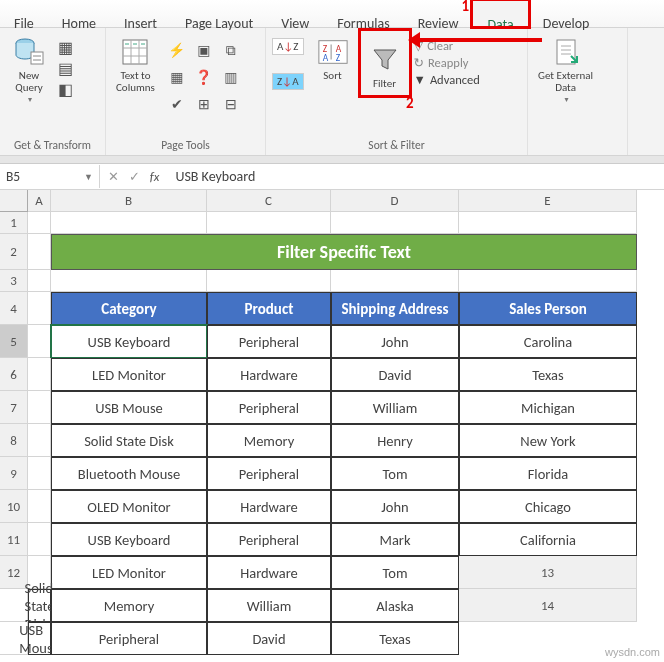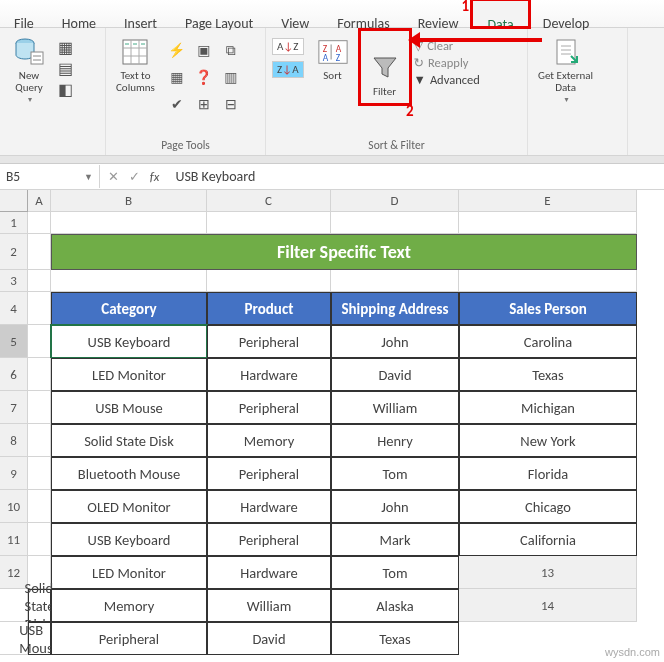--- a/index.html
+++ b/index.html
@@ -17,21 +17,21 @@
   .group-label { text-align: center; font-size: 11.5px; color: #666; padding: 2px 0 3px; }
   .group-body { flex: 1; display: flex; align-items: flex-start; gap: 6px; }
   .bigbtn { display: flex; flex-direction: column; align-items: center; justify-content: flex-start; min-width: 46px; padding: 4px 4px 0; cursor: pointer; }
   .bigbtn .ic { width: 32px; height: 32px; display: flex; align-items: center; justify-content: center; font-size: 26px; }
   .bigbtn .lbl { font-size: 11px; text-align: center; line-height: 1.1; margin-top: 2px; }
   .mini-grid { display: grid; grid-template-columns: repeat(3, 24px); grid-auto-rows: 24px; gap: 3px; }
   .mini-grid .mi { display:flex; align-items:center; justify-content:center; font-size:14px; color:#555; cursor:pointer; }
   .vstack { display: flex; flex-direction: column; gap: 2px; }
   .vstack .row { display:flex; align-items:center; gap:4px; font-size:12.5px; color:#888; cursor:pointer; }
   .vstack .row.enabled { color:#444; }
-  .filter-hi { outline: 3px solid #e60000; outline-offset: 1px; position: relative; padding: 20px 6px 4px; }
+  .filter-hi { outline: 3px solid #e60000; outline-offset: 1px; position: relative; padding: 12px 6px 4px; }
   .callout2-wrap { position:absolute; right: -6px; bottom: -18px; color:#e60000; font-weight:bold; font-size:15px; }
   .red-arrow { position:absolute; top:38px; left:410px; width:132px; height:4px; background:#e60000; z-index:5; }
   .red-arrow::before { content:''; position:absolute; left:-10px; top:-6px; border:8px solid transparent; border-right:12px solid #e60000; }
 
   
   .fbar { display:flex; align-items:center; border-bottom:1px solid #d4d4d4; height:26px; background:#fff; }
   .namebox { width:100px; border-right:1px solid #d4d4d4; padding:3px 6px; display:flex; align-items:center; justify-content:space-between; font-size:13.5px; }
   .namebox .dd { font-size:9px; color:#777; }
   .fx-icons { display:flex; align-items:center; gap:10px; padding:0 8px; }
   .fx-icons span { color:#999; font-size:13px; cursor:pointer; }
@@ -93,20 +93,21 @@
         <div class="lbl" style="white-space:pre-line">New
 Query</div>
         <span class="carrow">▾</span>
       </div>
       <div class="vstack" style="padding-top:6px">
         <span class="mi" style="font-size:16px;color:#555">▦</span>
         <span class="mi" style="font-size:16px;color:#555">▤</span>
         <span class="mi" style="font-size:16px;color:#555">◧</span>
       </div>
     </div>
+    <div class="group-label">Get &amp; Transform</div>
   </div>
 
   <div class="group" style="width:160px">
     <div class="group-body">
       <div class="bigbtn">
         <div class="ic">
           <svg width="32" height="32" viewBox="0 0 32 32">
               <rect x="4" y="4" width="24" height="24" fill="#fff" stroke="#777"></rect>
               <path d="M4 12h24M4 20h24M12 4v24M20 4v24" stroke="#aaa"></path>
               <path d="M6 8h4M14 8h4M22 8h4" stroke="#4a8"></path>
@@ -125,21 +126,21 @@
         <span class="mi">✔</span>
         <span class="mi">⊞</span>
         <span class="mi">⊟</span>
       </div>
     </div>
     <div class="group-label">Page Tools</div>
   </div>
 
   <div class="group" style="width:262px">
     <div class="group-body">
-      <div class="vstack" style="padding-top:6px;gap:6px">
+      <div class="vstack" style="padding-top:6px;gap:18px">
         <span style="border:1px solid #ccc;padding:1px 4px;font-size:11px;background:#fff">A<span style="color:#c33">↓</span>Z</span>
         <span style="border:1px solid #ccc;padding:1px 4px;font-size:11px;background:#7dd3fc">Z<span style="color:#c33">↓</span>A</span>
       </div>
       <div class="bigbtn">
         <div class="ic">
           <svg width="34" height="32" viewBox="0 0 34 32">
               <rect x="2" y="4" width="30" height="24" fill="#fff" stroke="#888"></rect>
               <text x="6" y="16" font-size="10" fill="#c33">Z</text>
               <text x="6" y="26" font-size="10" fill="#36c">A</text>
               <text x="20" y="16" font-size="10" fill="#c33">A</text>

